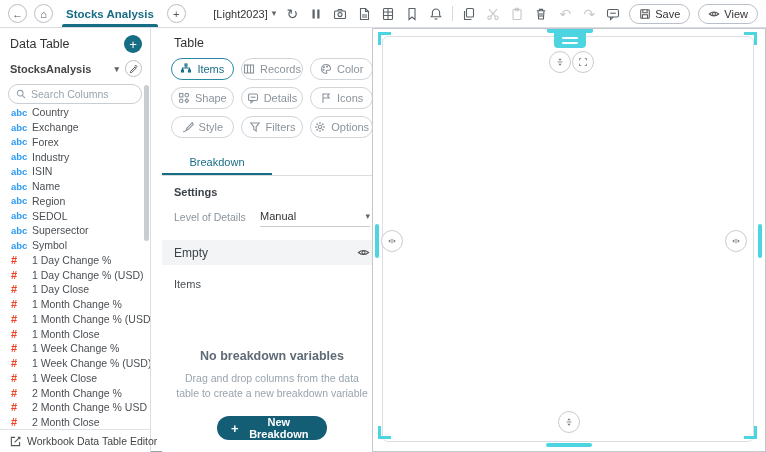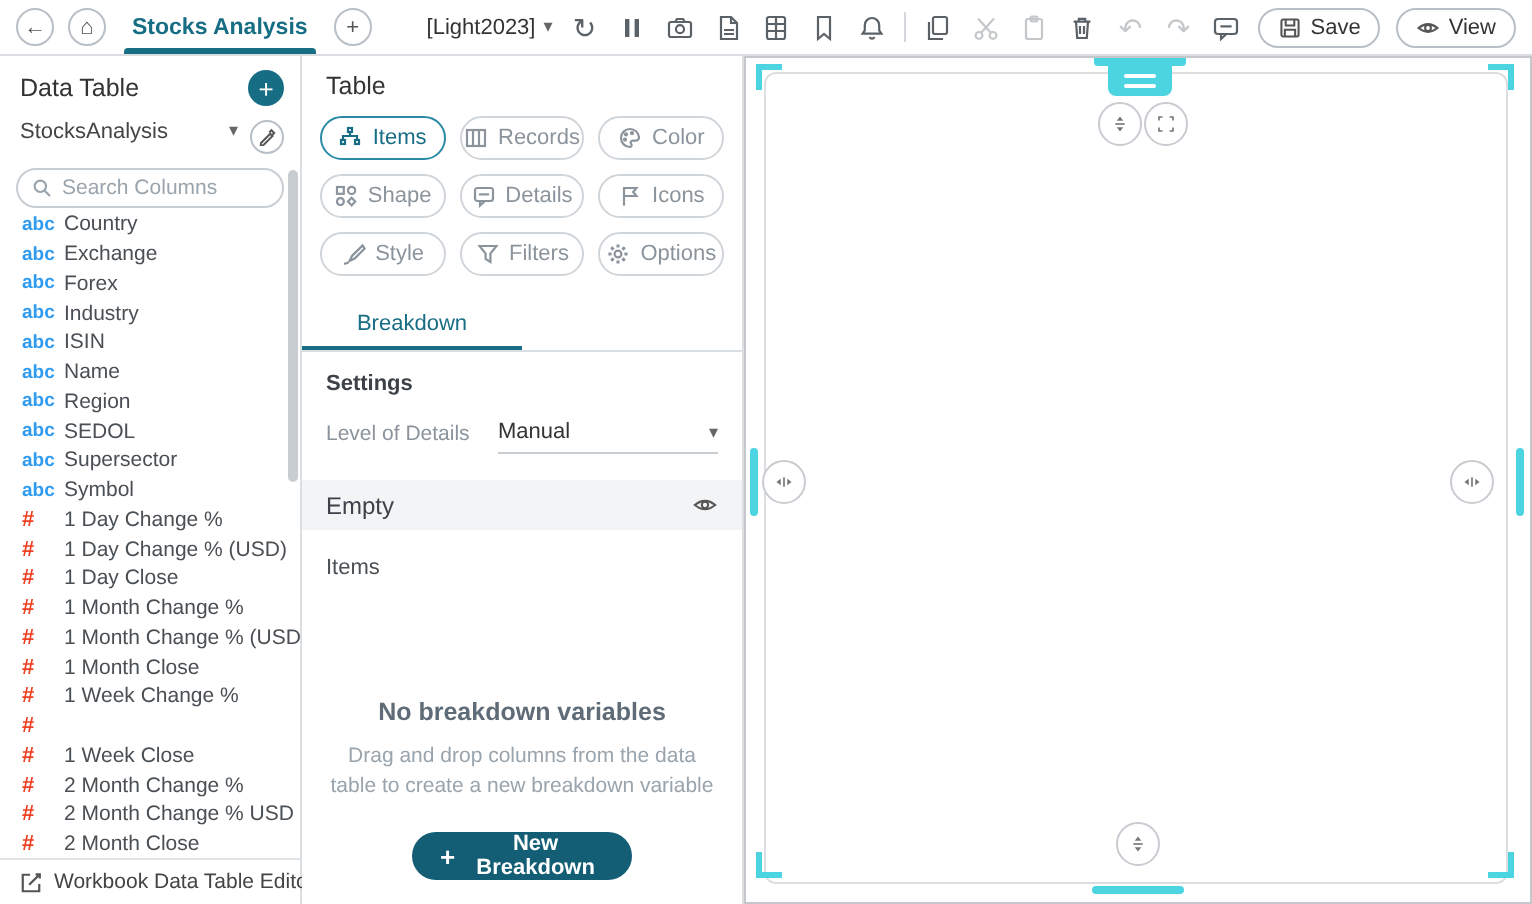--- a/index.html
+++ b/index.html
@@ -20,42 +20,42 @@
   .tb-icon.disabled { opacity:.35; }
   .tb-sep { width:1px; height:15px; background:#d4d8dc; }
   .pill-btn { display:flex; align-items:center; gap:4px; height:20px; padding:0 9px; border:1px solid #b9bfc6; border-radius:10px; background:#fff; font-size:11px; color:#333; cursor:pointer; }
   .pill-btn svg { width:12px; height:12px; stroke:#555; fill:none; stroke-width:1.2; }
 
   
   .sidebar { position:absolute; left:0; top:28px; width:151px; height:424px; border-right:1px solid #dcdfe2; background:#fff; }
   .sb-header { display:flex; align-items:center; padding:7px 8px 4px 10px;justify-content:center; }
   .sb-title { font-size:12.5px; color:#333; }
   .teal-circle { margin-left:auto; width:18px; height:18px; border-radius:50%; background:#176d84; color:#fff; font-size:13px; display:flex; align-items:center; justify-content:center; cursor:pointer; }
-  .sb-source { display:flex; align-items:flex-start; padding:3px 8px 2px 10px; }
+  .sb-source { display:flex; align-items:center; padding:3px 8px 2px 10px;font-weight:bold; }
   .sb-source-name { font-size:11px; color:#444; }
   .sb-source .caret { margin-left:auto; }
   .edit-circle { margin-left:6px; width:17px; height:17px; border:1px solid #b9bfc6; border-radius:50%; display:flex; align-items:center; justify-content:center; cursor:pointer; }
   .edit-circle svg { width:9px; height:9px; stroke:#555; fill:none; stroke-width:1.3; }
   .sb-search { margin:5px 8px 6px 8px; height:20px; border:1px solid #c9ced3; border-radius:10px; display:flex; align-items:center; padding:0 7px; gap:5px; }
   .sb-search svg { width:10px; height:10px; stroke:#9aa4ad; fill:none; stroke-width:1.3; flex:none; }
   .sb-search input { border:none; outline:none; width:100%; font-size:10.5px; color:#444; font-family:"Liberation Sans", sans-serif; background:transparent; }
   .sb-search input::placeholder { color:#9aa4ad; }
   .col-list { position:absolute; top:77px; bottom:24px; left:0; right:0; overflow:hidden; }
   .col-row { display:flex; align-items:center; height:14.75px; padding-left:11px; cursor:pointer; }
   .col-prefix { width:21px; font-size:9.5px; font-weight:bold; flex:none; }
   .col-row.text .col-prefix { color:#2e9bf0; }
   .col-row.numeric .col-prefix { color:#ee4023; font-size:11px; }
   .col-label { font-size:10.5px; color:#4a4f54; white-space:nowrap; }
   .sb-scroll { position:absolute; right:1px; top:57px; width:5px; height:156px; border-radius:3px; background:#c8cdd2; }
   .sb-footer { position:absolute; left:0; bottom:0; width:100%; height:23px; border-top:1px solid #e0e3e6; display:flex; align-items:center; gap:6px; padding:0 10px; cursor:pointer; background:#fff; }
   .sb-footer svg { width:11px; height:11px; stroke:#555; fill:none; stroke-width:1.2; flex:none; }
   .sb-footer span { font-size:10.5px; color:#444; white-space:nowrap; }
 
   
-  .panel { position:absolute; left:151px; top:28px; width:221px; height:424px; border-right:1px solid #dcdfe2; background:#fff; }
+  .panel { position:absolute; left:162px; top:28px; width:221px; height:424px; border-right:1px solid #dcdfe2; background:#fff; }
   .panel-title { padding:8px 12px 6px 12px; font-size:12.5px; color:#333; }
   .btn-grid { display:grid; grid-template-columns:repeat(3,1fr); gap:7px; padding:2px 9px 8px 9px; }
   .pb { height:22px; border:1px solid #d0d5da; border-radius:11px; background:#fff; display:flex; align-items:center; justify-content:center; gap:5px; font-size:11px; color:#8b949c; cursor:pointer; }
   .pb svg { width:12px; height:12px; stroke:currentColor; fill:none; stroke-width:1.1; flex:none; }
   .pb.active { border:1.5px solid #2a8aa5; color:#176d84; }
   .tabs { display:flex; border-bottom:1px solid #d8dde2; margin-top:4px; }
   .tab { width:50%; height:25px; display:flex; align-items:center; justify-content:center; font-size:11px; color:#8b949c; cursor:pointer; border-bottom:2px solid transparent; }
   .tab.active { color:#176d84; border-bottom:2px solid #176d84; }
   .settings-title { padding:10px 8px 0 12px; font-size:11px; font-weight:bold; color:#3c4248; }
   .lod-row { display:flex; align-items:flex-end; padding:12px 12px 0 12px; }
@@ -324,20 +324,21 @@
           <span class="col-label">1 Month Close</span>
         </div>
 
         <div class="col-row numeric">
           <span class="col-prefix">#</span>
           <span class="col-label">1 Week Change %</span>
         </div>
 
         <div class="col-row numeric">
           <span class="col-prefix">#</span>
+          <span class="col-label">1 Week Change % (USD)</span>
         </div>
 
         <div class="col-row numeric">
           <span class="col-prefix">#</span>
           <span class="col-label">1 Week Close</span>
         </div>
 
         <div class="col-row numeric">
           <span class="col-prefix">#</span>
           <span class="col-label">2 Month Change %</span>

